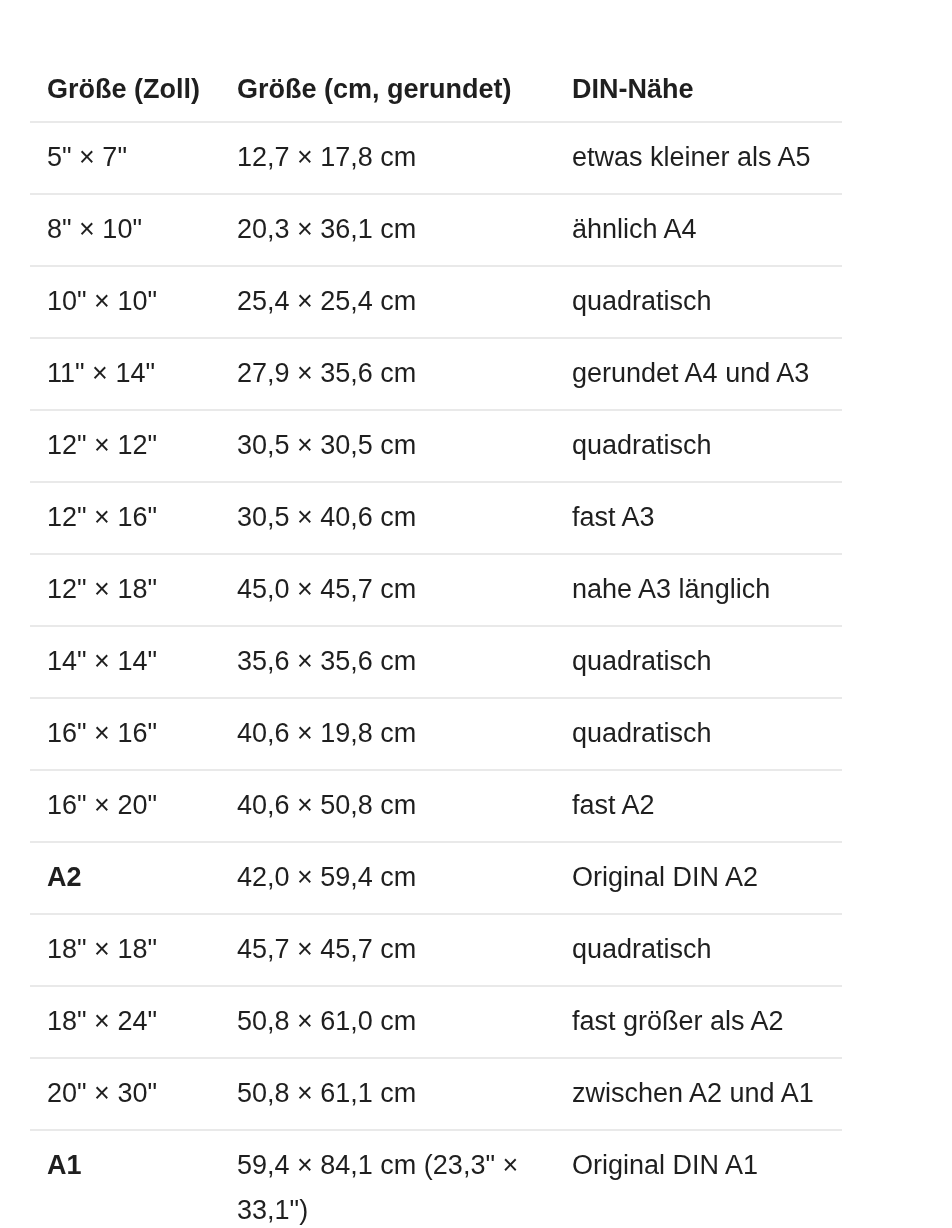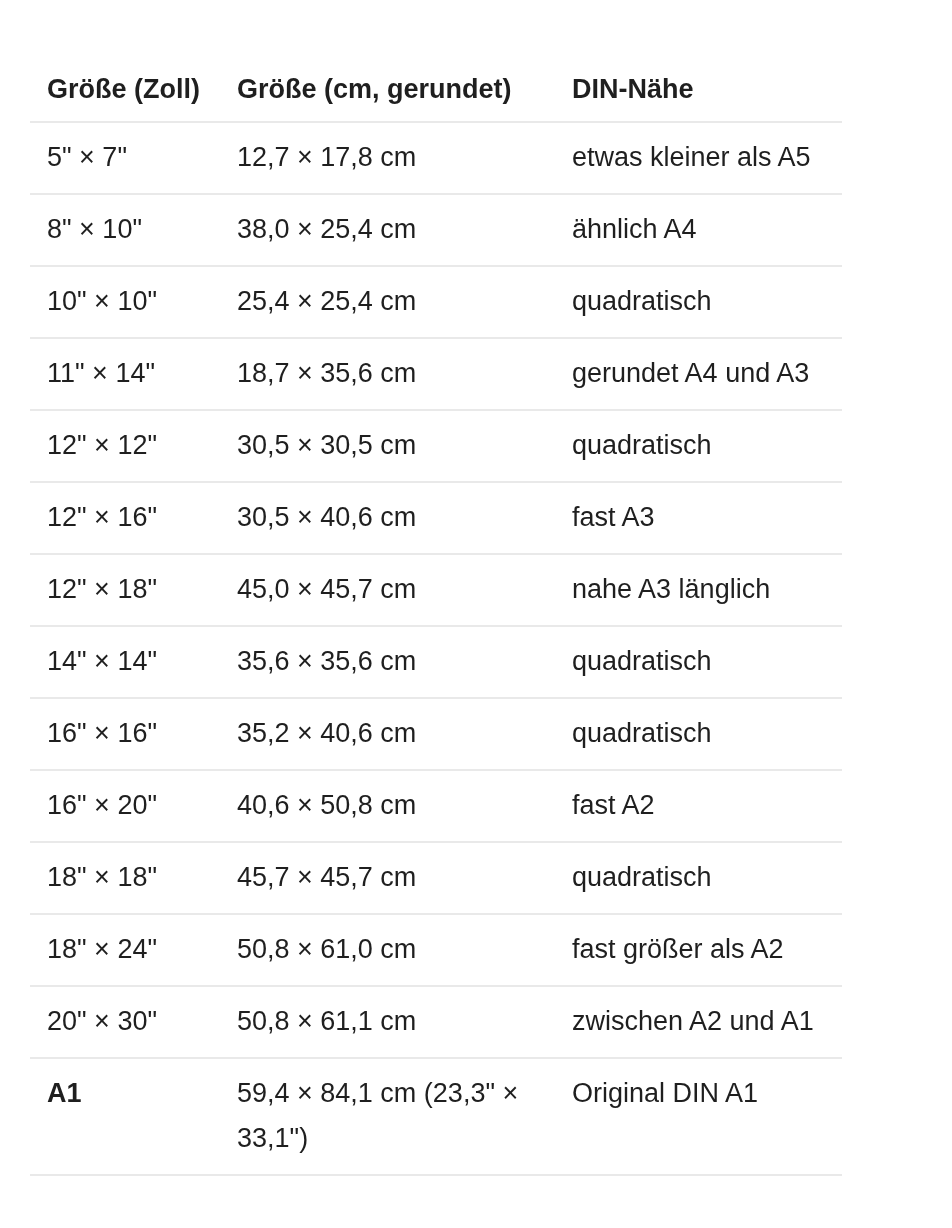--- a/index.html
+++ b/index.html
@@ -72,33 +72,33 @@
     </thead>
     <tbody id="table-body">
   <tr>
     <td class="cell-zoll">5" × 7"</td>
     <td class="cell-cm">12,7 × 17,8 cm</td>
     <td class="cell-din">etwas kleiner als A5</td>
   </tr>
 
   <tr>
     <td class="cell-zoll">8" × 10"</td>
-    <td class="cell-cm">38,0 × 25,4 cm</td>
+    <td class="cell-cm">20,3 × 36,1 cm</td>
     <td class="cell-din">ähnlich A4</td>
   </tr>
 
   <tr>
     <td class="cell-zoll">10" × 10"</td>
     <td class="cell-cm">25,4 × 25,4 cm</td>
     <td class="cell-din">quadratisch</td>
   </tr>
 
   <tr>
     <td class="cell-zoll">11" × 14"</td>
-    <td class="cell-cm">18,7 × 35,6 cm</td>
+    <td class="cell-cm">27,9 × 35,6 cm</td>
     <td class="cell-din">gerundet A4 und A3</td>
   </tr>
 
   <tr>
     <td class="cell-zoll">12" × 12"</td>
     <td class="cell-cm">30,5 × 30,5 cm</td>
     <td class="cell-din">quadratisch</td>
   </tr>
 
   <tr>
@@ -114,30 +114,35 @@
   </tr>
 
   <tr>
     <td class="cell-zoll">14" × 14"</td>
     <td class="cell-cm">35,6 × 35,6 cm</td>
     <td class="cell-din">quadratisch</td>
   </tr>
 
   <tr>
     <td class="cell-zoll">16" × 16"</td>
-    <td class="cell-cm">35,2 × 40,6 cm</td>
+    <td class="cell-cm">40,6 × 19,8 cm</td>
     <td class="cell-din">quadratisch</td>
   </tr>
 
   <tr>
     <td class="cell-zoll">16" × 20"</td>
     <td class="cell-cm">40,6 × 50,8 cm</td>
     <td class="cell-din">fast A2</td>
   </tr>
 
+  <tr>
+    <td class="cell-zoll bold">A2</td>
+    <td class="cell-cm">42,0 × 59,4 cm</td>
+    <td class="cell-din">Original DIN A2</td>
+  </tr>
 
   <tr>
     <td class="cell-zoll">18" × 18"</td>
     <td class="cell-cm">45,7 × 45,7 cm</td>
     <td class="cell-din">quadratisch</td>
   </tr>
 
   <tr>
     <td class="cell-zoll">18" × 24"</td>
     <td class="cell-cm">50,8 × 61,0 cm</td>

